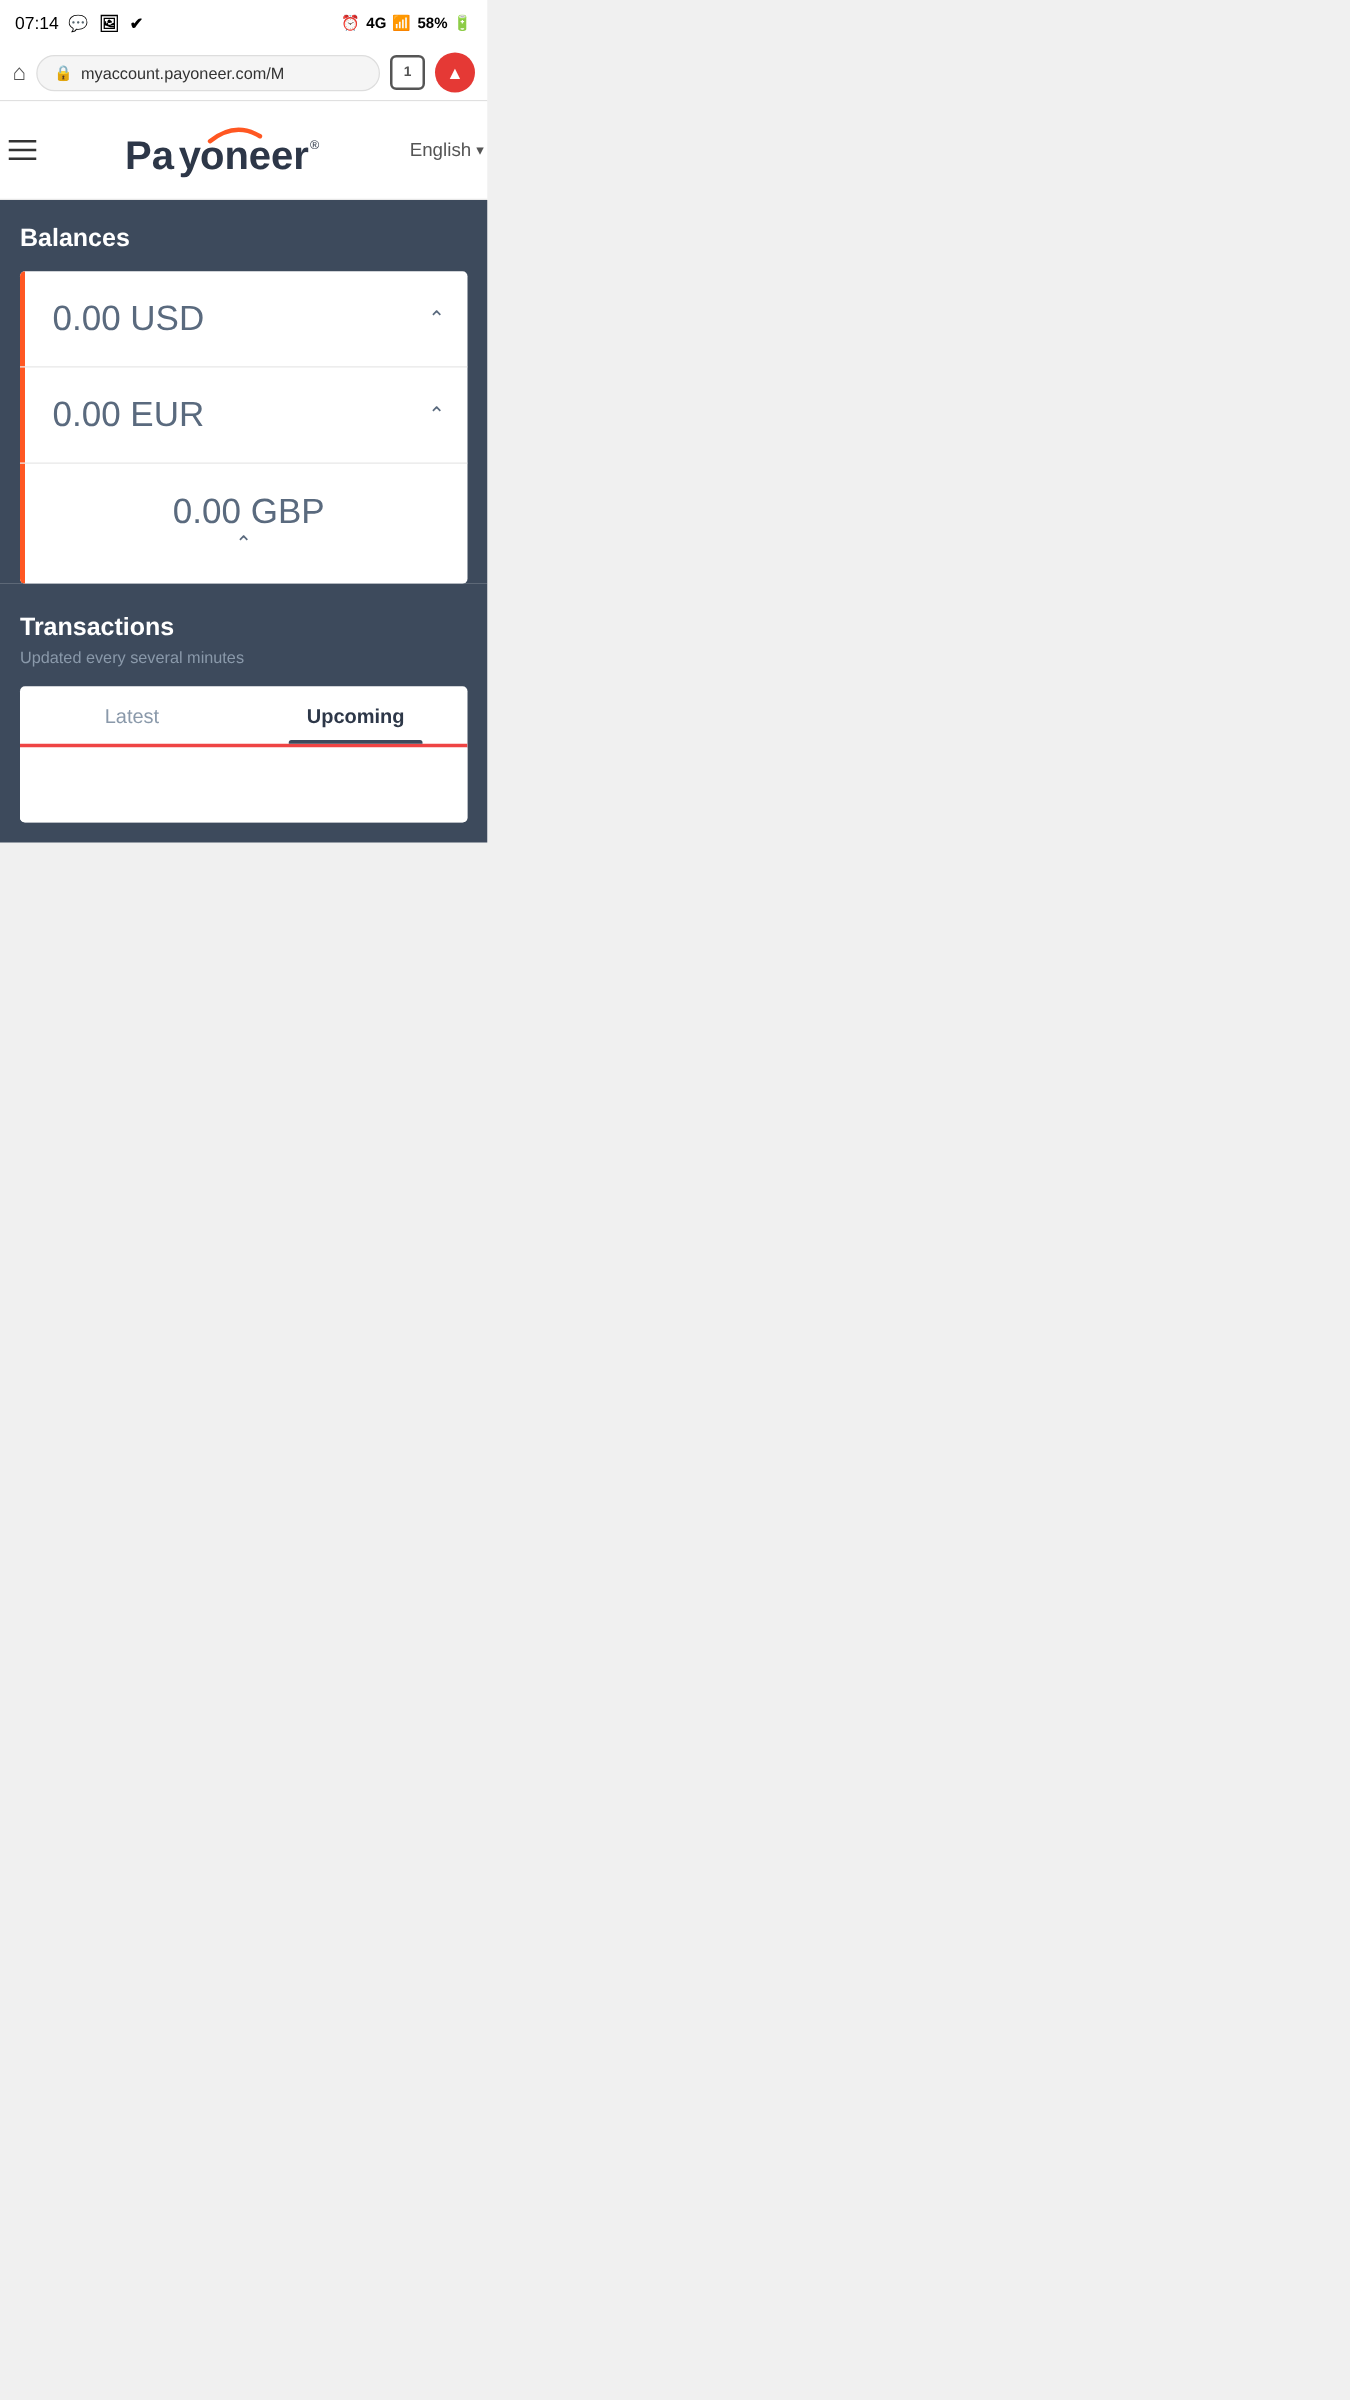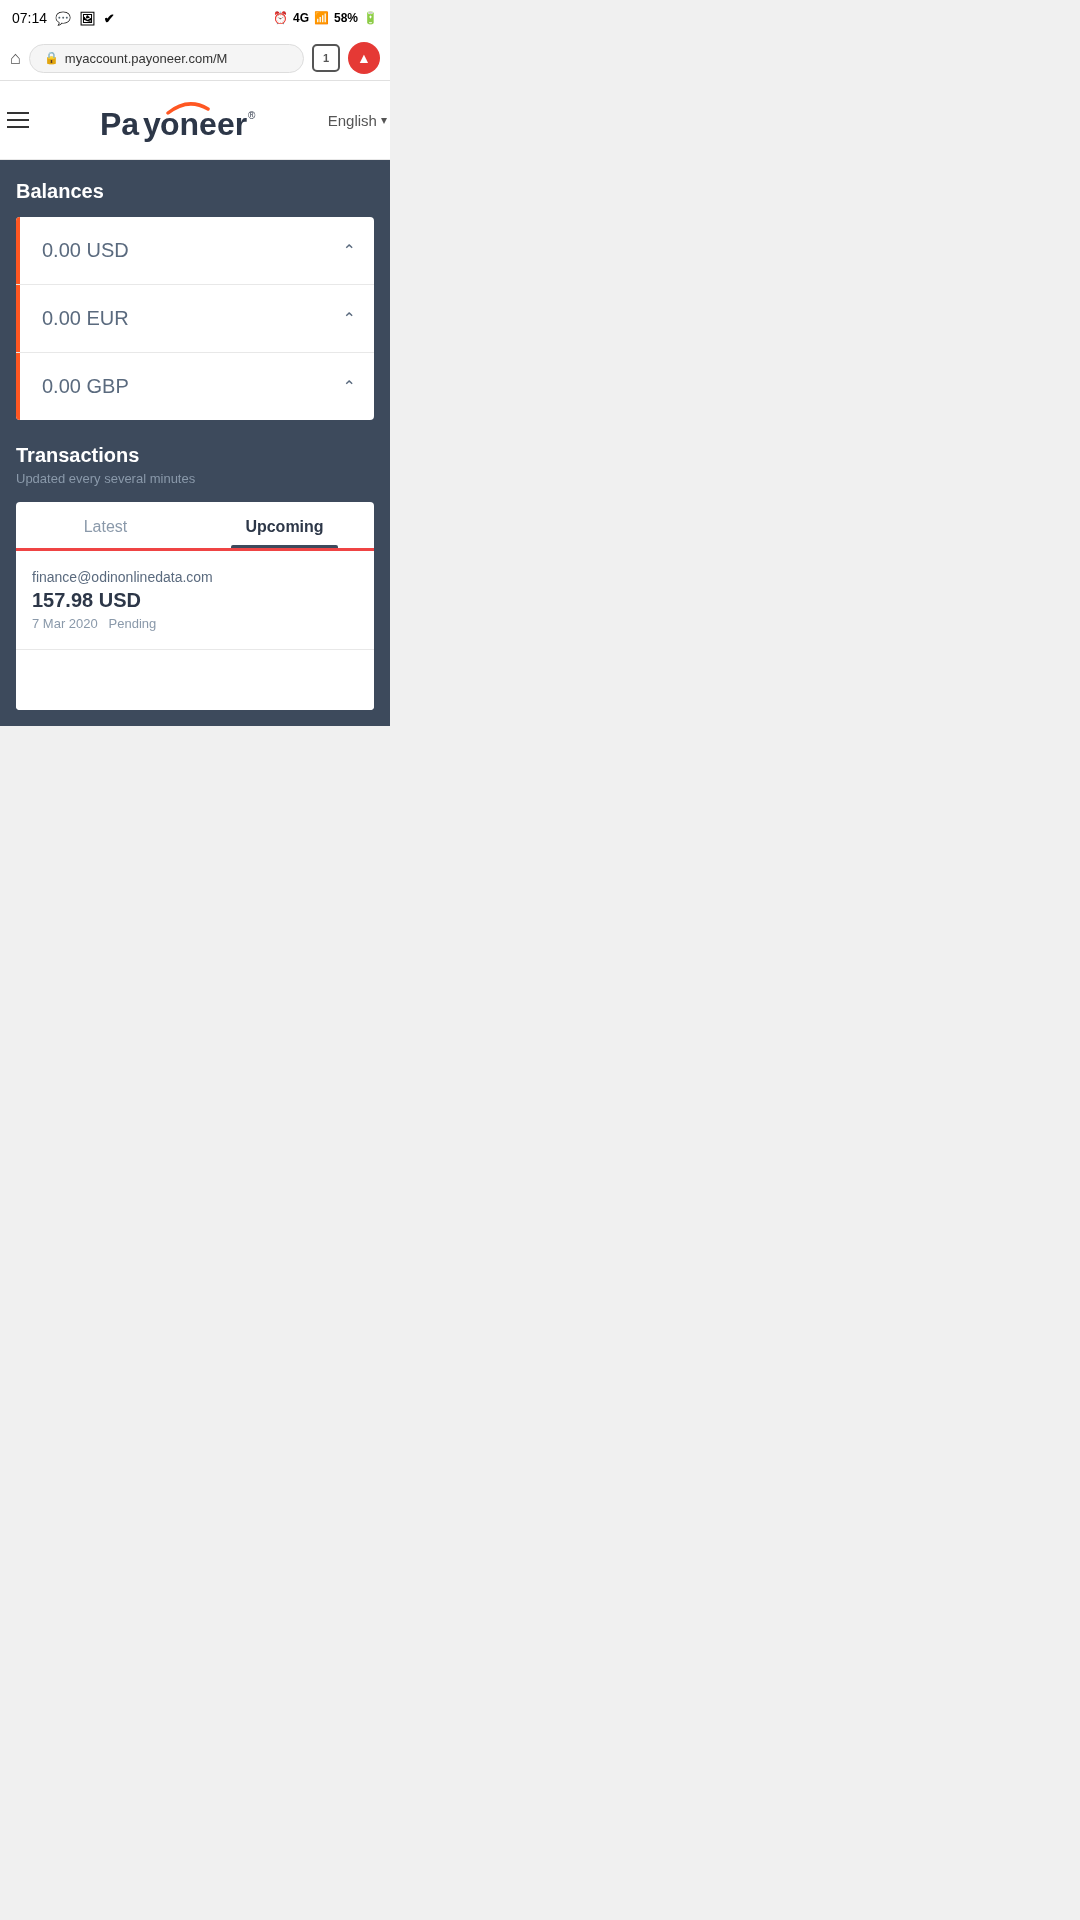--- a/index.html
+++ b/index.html
@@ -155,32 +155,33 @@
       display: flex;
       align-items: center;
       justify-content: space-between;
       padding: 22px 18px;
       border-bottom: 1px solid #e8e8e8;
       position: relative;
       cursor: pointer;
     }
     .balance-item:last-child {
       border-bottom: none;
+      flex-direction: column;
     }
     .balance-item::before {
       content: '';
       position: absolute;
       left: 0;
       top: 0;
       bottom: 0;
       width: 4px;
       background: #ff5722;
     }
     .balance-amount {
-      font-size: 20px;
+      font-size: 28px;
       color: #5a6a7e;
       font-weight: 400;
       padding-left: 8px;
     }
     .chevron-up {
       color: #5a6a7e;
       font-size: 16px;
     }
 
     
@@ -346,25 +347,16 @@
   <div class="transactions-card">
     <div class="tabs-row">
       <button class="tab">
         <span>Latest</span>
       </button>
       <button class="tab active">
         <span>Upcoming</span>
       </button>
     </div>
 
-    <div class="transaction-item">
-      <div class="transaction-email">finance@odinonlinedata.com</div>
-      <div class="transaction-amount">157.98 USD</div>
-      <div class="transaction-meta">
-        <span>7 Mar 2020</span>
-        &nbsp;
-        <span>Pending</span>
-      </div>
-    </div>
 
     <div class="transaction-item-empty"></div>
   </div>
 </div>
 
 </body></html>

